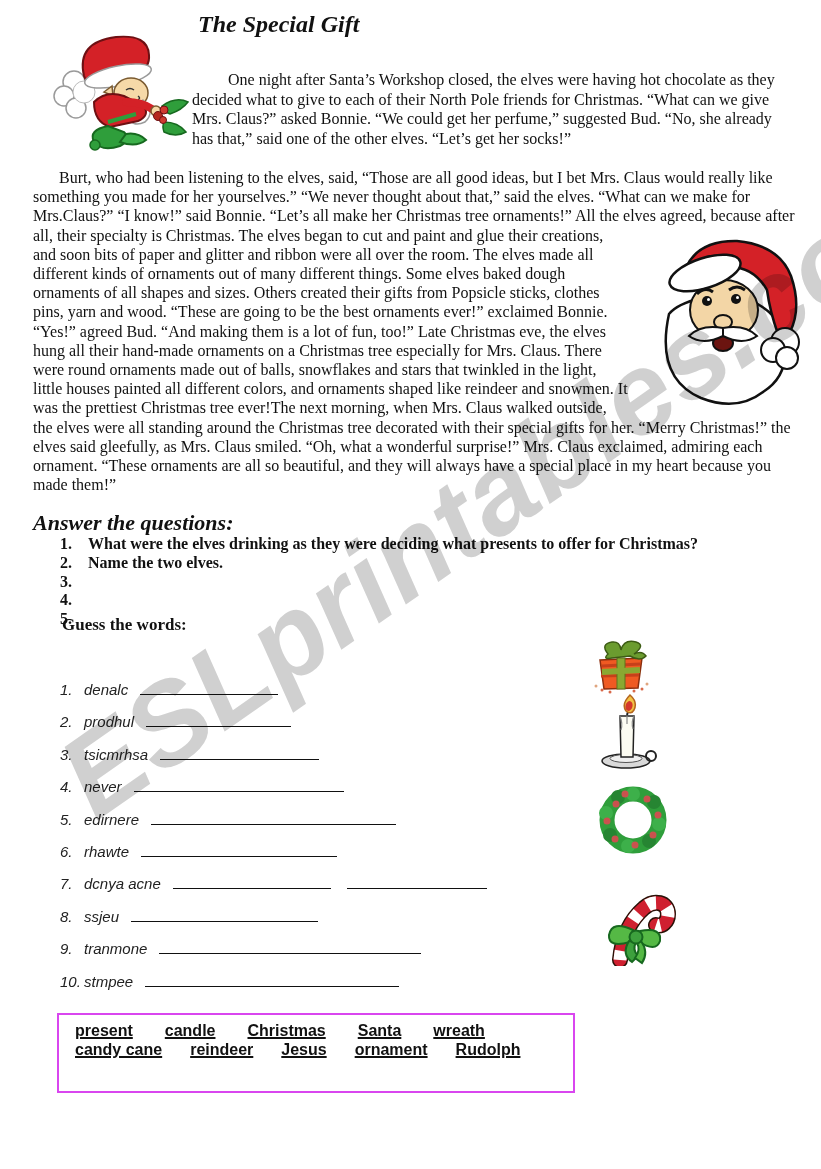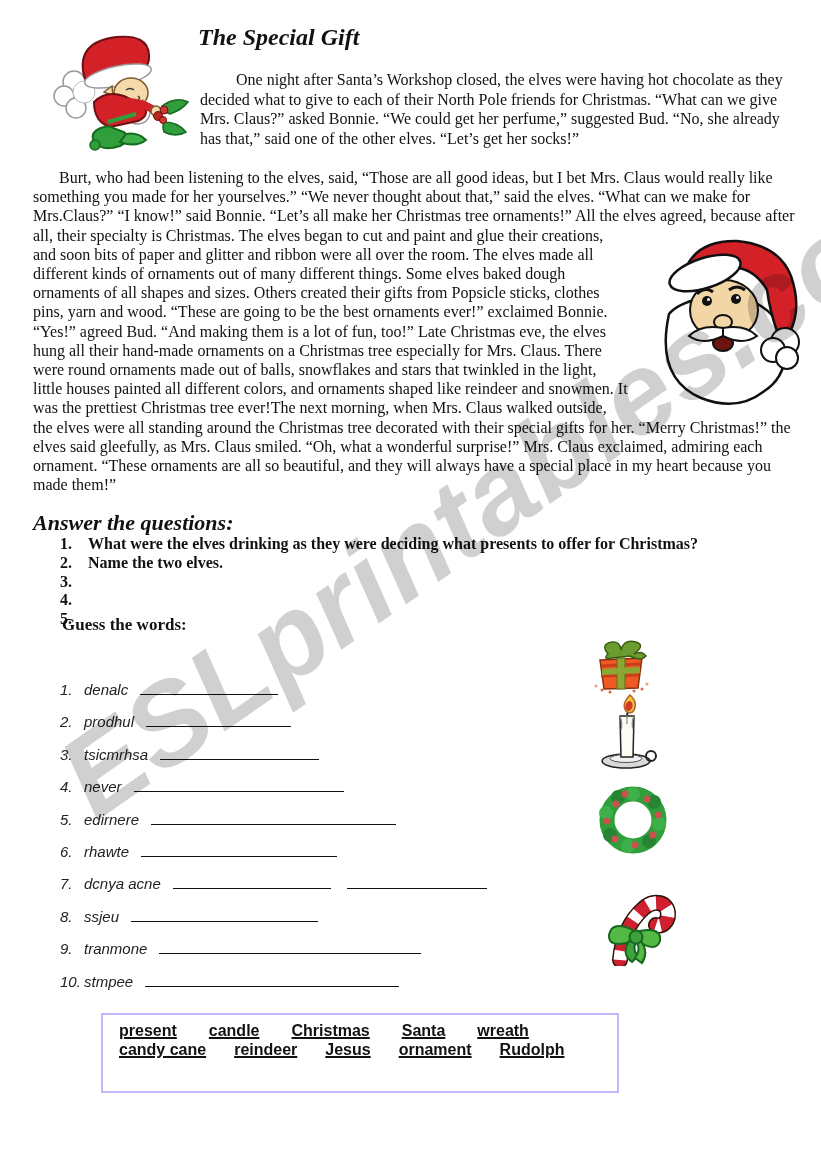--- a/index.html
+++ b/index.html
@@ -11,25 +11,25 @@
   .watermark{
     position:absolute;left:35px;top:735px;z-index:50;
     font-family:"Liberation Sans",sans-serif;font-weight:bold;font-style:italic;
     font-size:115px;letter-spacing:1px;white-space:nowrap;
     color:#8f8f8f;opacity:.42;mix-blend-mode:multiply;
     transform:rotate(-35deg);transform-origin:0 0;pointer-events:none;
   }
   
   .elf-wrap{position:absolute;left:50px;top:30px;width:148px;height:132px;z-index:60;}
   .page-title{
-    position:absolute;left:198px;top:24px;margin:0;z-index:10;
+    position:absolute;left:198px;top:11px;margin:0;z-index:10;
     font-size:24px;font-weight:bold;font-style:italic;
   }
   .para1{
-    position:absolute;left:200px;top:70px;width:604px;z-index:10;
+    position:absolute;left:192px;top:70px;width:604px;z-index:10;
     font-size:16px;line-height:19.5px;text-indent:36px;margin:0;text-align:left;
   }
   .para2{
     position:absolute;left:33px;top:168px;width:766px;z-index:10;
     font-size:16px;line-height:19.2px;text-indent:26px;margin:0;
   }
   .santa-float{
     float:right;width:178px;height:182px;margin:2px -18px 4px 10px;
     position:relative;z-index:60;
   }
@@ -61,22 +61,22 @@
   .blank2{margin-left:16px;}
   
   .clip{position:absolute;z-index:60;}
   .clip-present{left:590px;top:634px;width:62px;height:60px;}
   .clip-candle{left:596px;top:694px;width:64px;height:78px;}
   .clip-wreath{left:594px;top:780px;width:78px;height:78px;}
   .clip-candy{left:596px;top:878px;width:80px;height:88px;}
   
   .word-bank{
     position:absolute;left:57px;top:1013px;width:518px;height:80px;z-index:10;
-    border:2px solid #c4b5fd;box-sizing:border-box;padding:6px 8px 0 16px;
-    font-family:"Liberation Sans",sans-serif;font-weight:bold;font-size:16px;margin-left:44px;
+    border:2px solid #d946ef;box-sizing:border-box;padding:6px 8px 0 16px;
+    font-family:"Liberation Sans",sans-serif;font-weight:bold;font-size:16px;
   }
   .wb-row{display:flex;line-height:19px;}
   .wb-row1{gap:32px;}
   .wb-row2{gap:28px;}
   .wb-word{text-decoration:underline;text-decoration-thickness:2px;white-space:nowrap;}
   svg{display:block;}
 </style>
 </head>
 <body>
 

